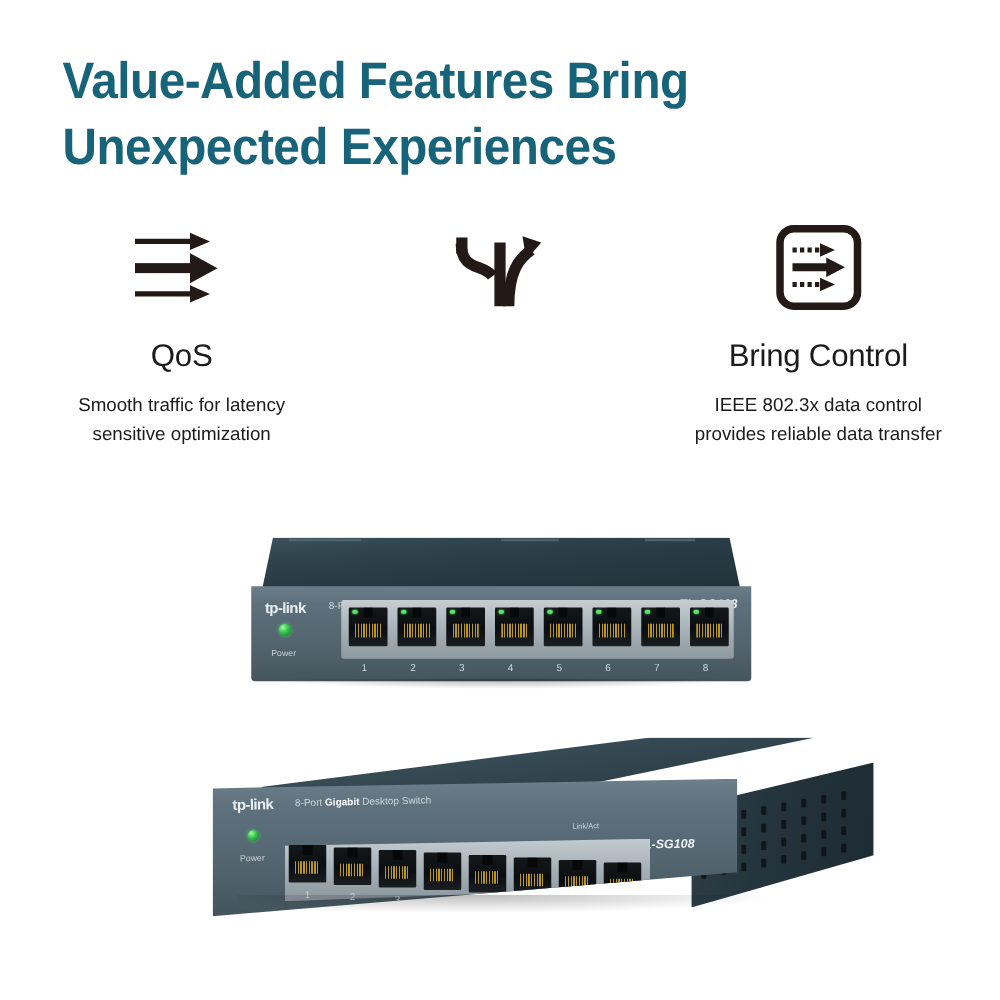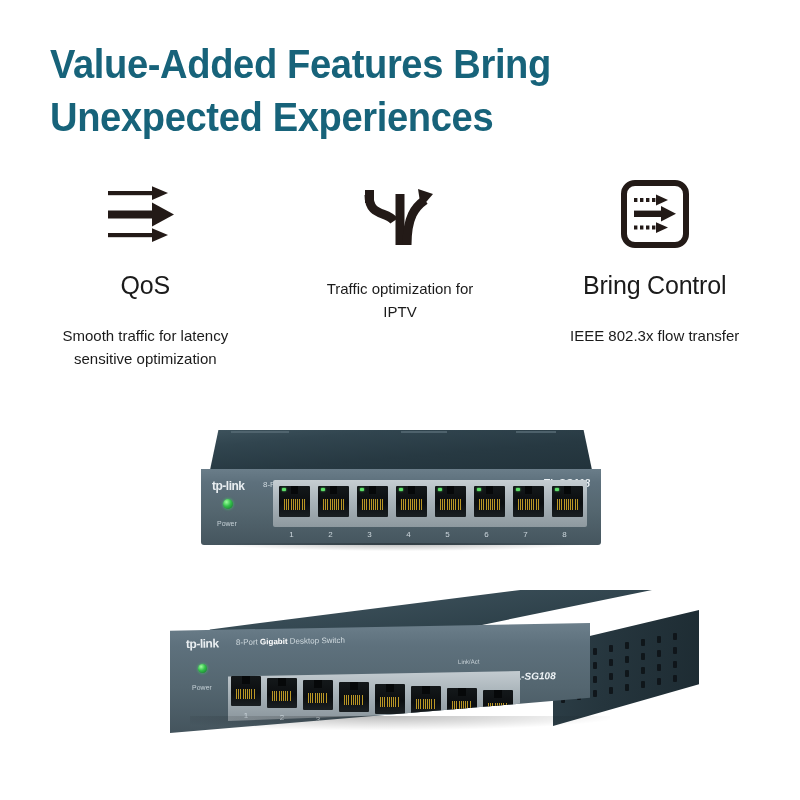--- a/index.html
+++ b/index.html
@@ -54,21 +54,21 @@
     justify-content: center;
   }
   .feature-title {
     margin-top: 18px;
     font-size: 25px;
     color: #1b1b1b;
     letter-spacing: -0.2px;
     white-space: nowrap;
   }
   .feature-desc {
-    margin-top: 24px;
+    margin-top: 13px;
     font-size: 15px;
     line-height: 1.55;
     color: #1b1b1b;
     text-align: center;
     width: 250px;
   }
 
   
   .product-stage {
     position: absolute;
@@ -267,24 +267,20 @@
       <svg width="74" height="66" viewBox="0 0 74 66" aria-hidden="true">
         <g fill="none" stroke="#231a17" stroke-width="9">
           <path d="M37 64 L37 13"></path>
           <path d="M6 14 C6 36, 24 30, 31 40"></path>
           <path d="M44 64 C44 36, 52 26, 62 19"></path>
         </g>
         <rect x="2" y="9" width="9" height="13" fill="#231a17"></rect>
         <polygon points="55,8 70,13 58,27" fill="#231a17"></polygon>
       </svg>
     </div>
-    <div class="feature-desc">
-      <div>Traffic optimization for</div>
-      <div>IPTV</div>
-    </div>
   </div>
 
   <div class="feature">
     <div class="feature-icon">
       <svg width="70" height="70" viewBox="0 0 70 70" aria-hidden="true">
         <rect x="4" y="4" width="62" height="62" rx="11" ry="11" fill="none" stroke="#231a17" stroke-width="6"></rect>
         <g fill="#231a17">
           <rect x="14" y="19.2" width="25" height="3.6" stroke="#231a17" stroke-width="0" style="fill:none"></rect>
           <line x1="14" y1="21" x2="38" y2="21" stroke="#231a17" stroke-width="4" stroke-dasharray="3.4 2.6"></line>
           <polygon points="36,15.6 48,21 36,26.4"></polygon>
@@ -292,21 +288,22 @@
           <rect x="14" y="31.6" width="30" height="6.4"></rect>
           <polygon points="41,27 56,34.8 41,42.6"></polygon>
 
           <line x1="14" y1="48.6" x2="38" y2="48.6" stroke="#231a17" stroke-width="4" stroke-dasharray="3.4 2.6"></line>
           <polygon points="36,43.2 48,48.6 36,54"></polygon>
         </g>
       </svg>
     </div>
     <div class="feature-title">Bring Control</div>
     <div class="feature-desc">
-      <div>IEEE 802.3x flow transfer</div>
+      <div>IEEE 802.3x data control</div>
+      <div>provides reliable data transfer</div>
     </div>
   </div>
 </div>
 
 <div class="product-stage">
 
   <div class="sw1">
     <div class="s1-top sw-top"></div>
     <div class="s1-topline" style="left:30px;  width:58px;"></div>
     <div class="s1-topline" style="left:200px; width:46px;"></div>

